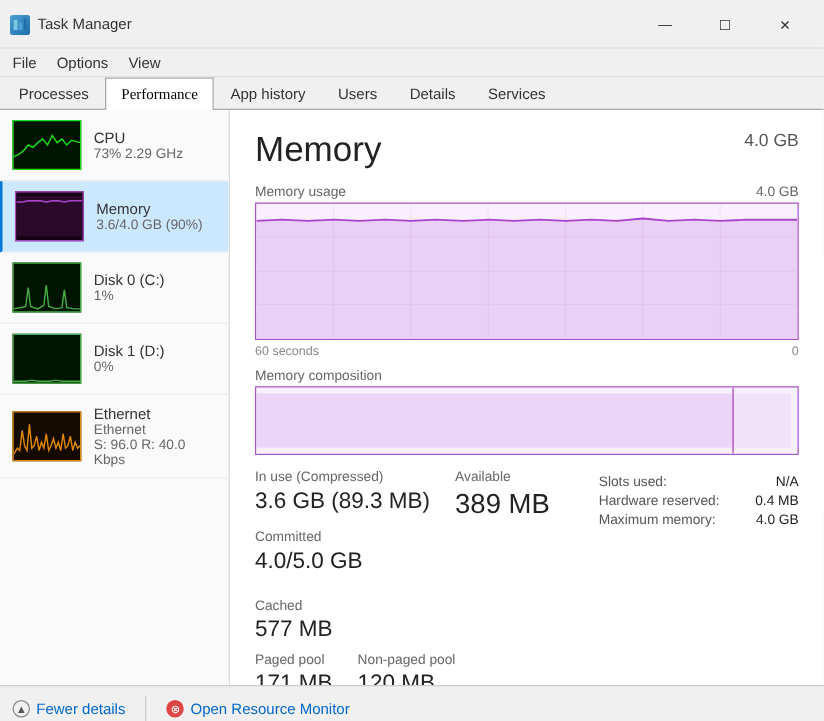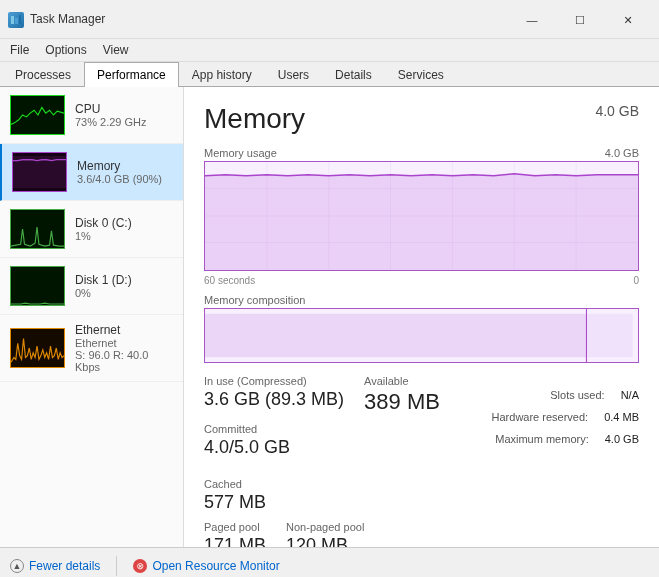--- a/index.html
+++ b/index.html
@@ -83,20 +83,21 @@
       border: 1px solid transparent;
       border-bottom: none;
       margin-bottom: -1px;
       position: relative;
     }
     .tab.active {
       background: white;
       border-color: #aaa;
       border-bottom-color: white;
       color: #000;
+      font-family: Liberation Serif, serif;
     }
 
     
     .main {
       display: flex;
       height: calc(577px - 28px - 22px - 31px - 36px);
       background: white;
     }
 
     
@@ -212,24 +213,23 @@
     .stat-value.medium {
       font-size: 18px;
     }
 
     .stats-right {
       font-size: 11px;
       color: #555;
     }
     .stats-right-row {
       display: flex;
-      justify-content: flex-end;
+      justify-content: space-between;
       gap: 16px;
       margin-bottom: 3px;
-      margin-top: 10px;
     }
     .stats-right-label { color: #555; }
     .stats-right-value { color: #222; font-weight: 500; }
 
     
     .bottom-bar {
       height: 36px;
       background: #f0f0f0;
       border-top: 1px solid #ccc;
       display: flex;

